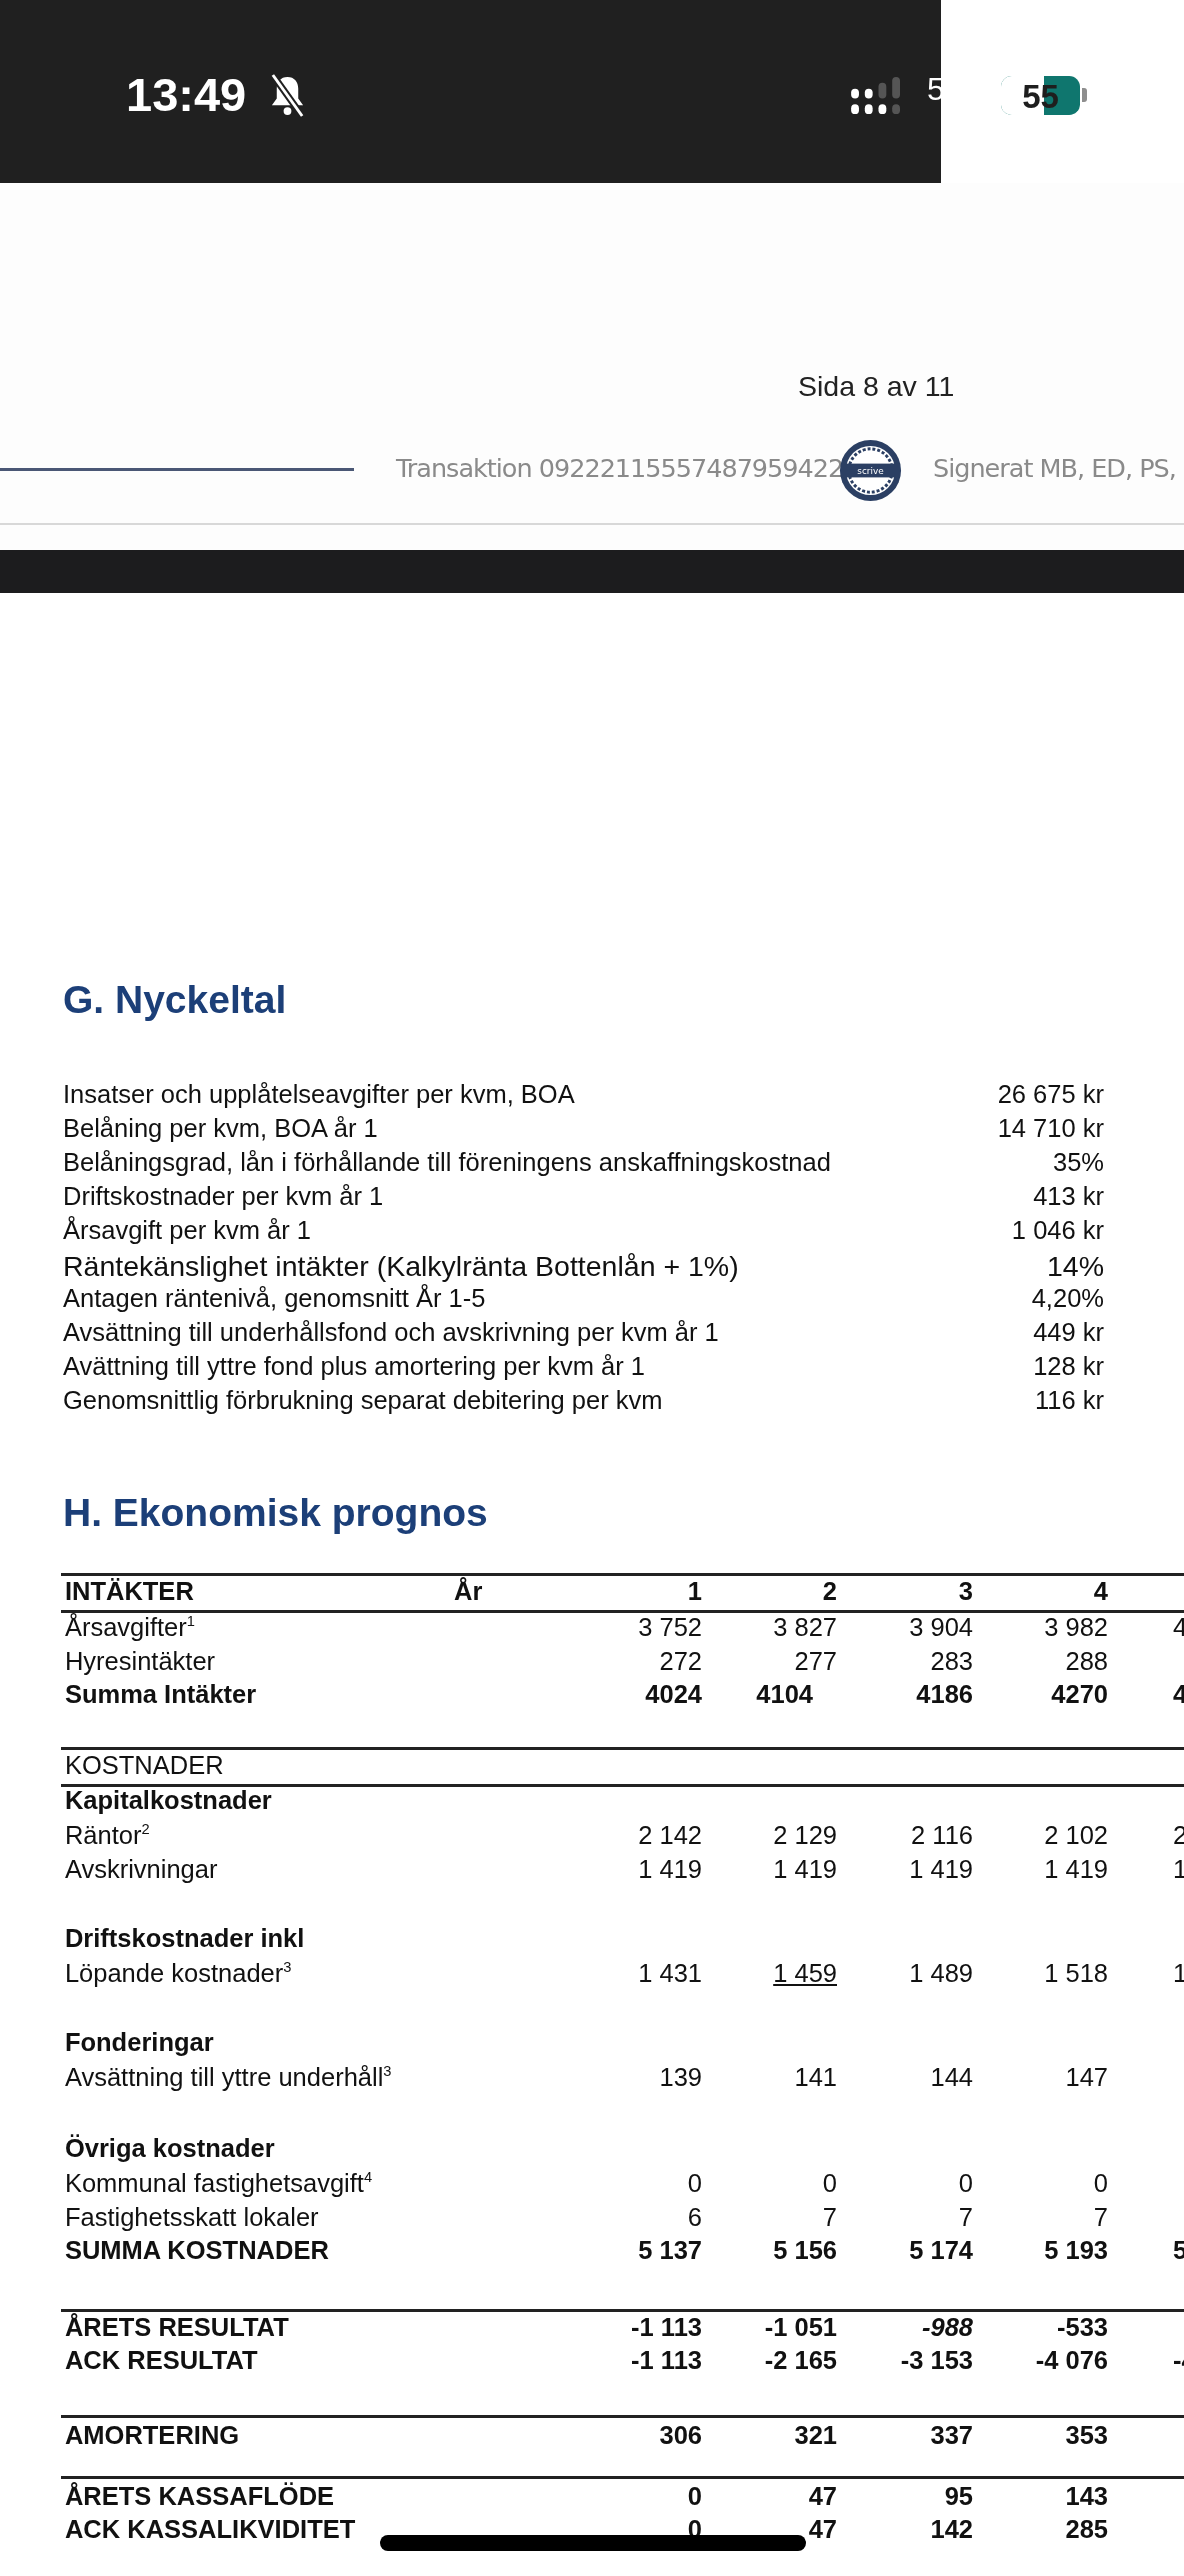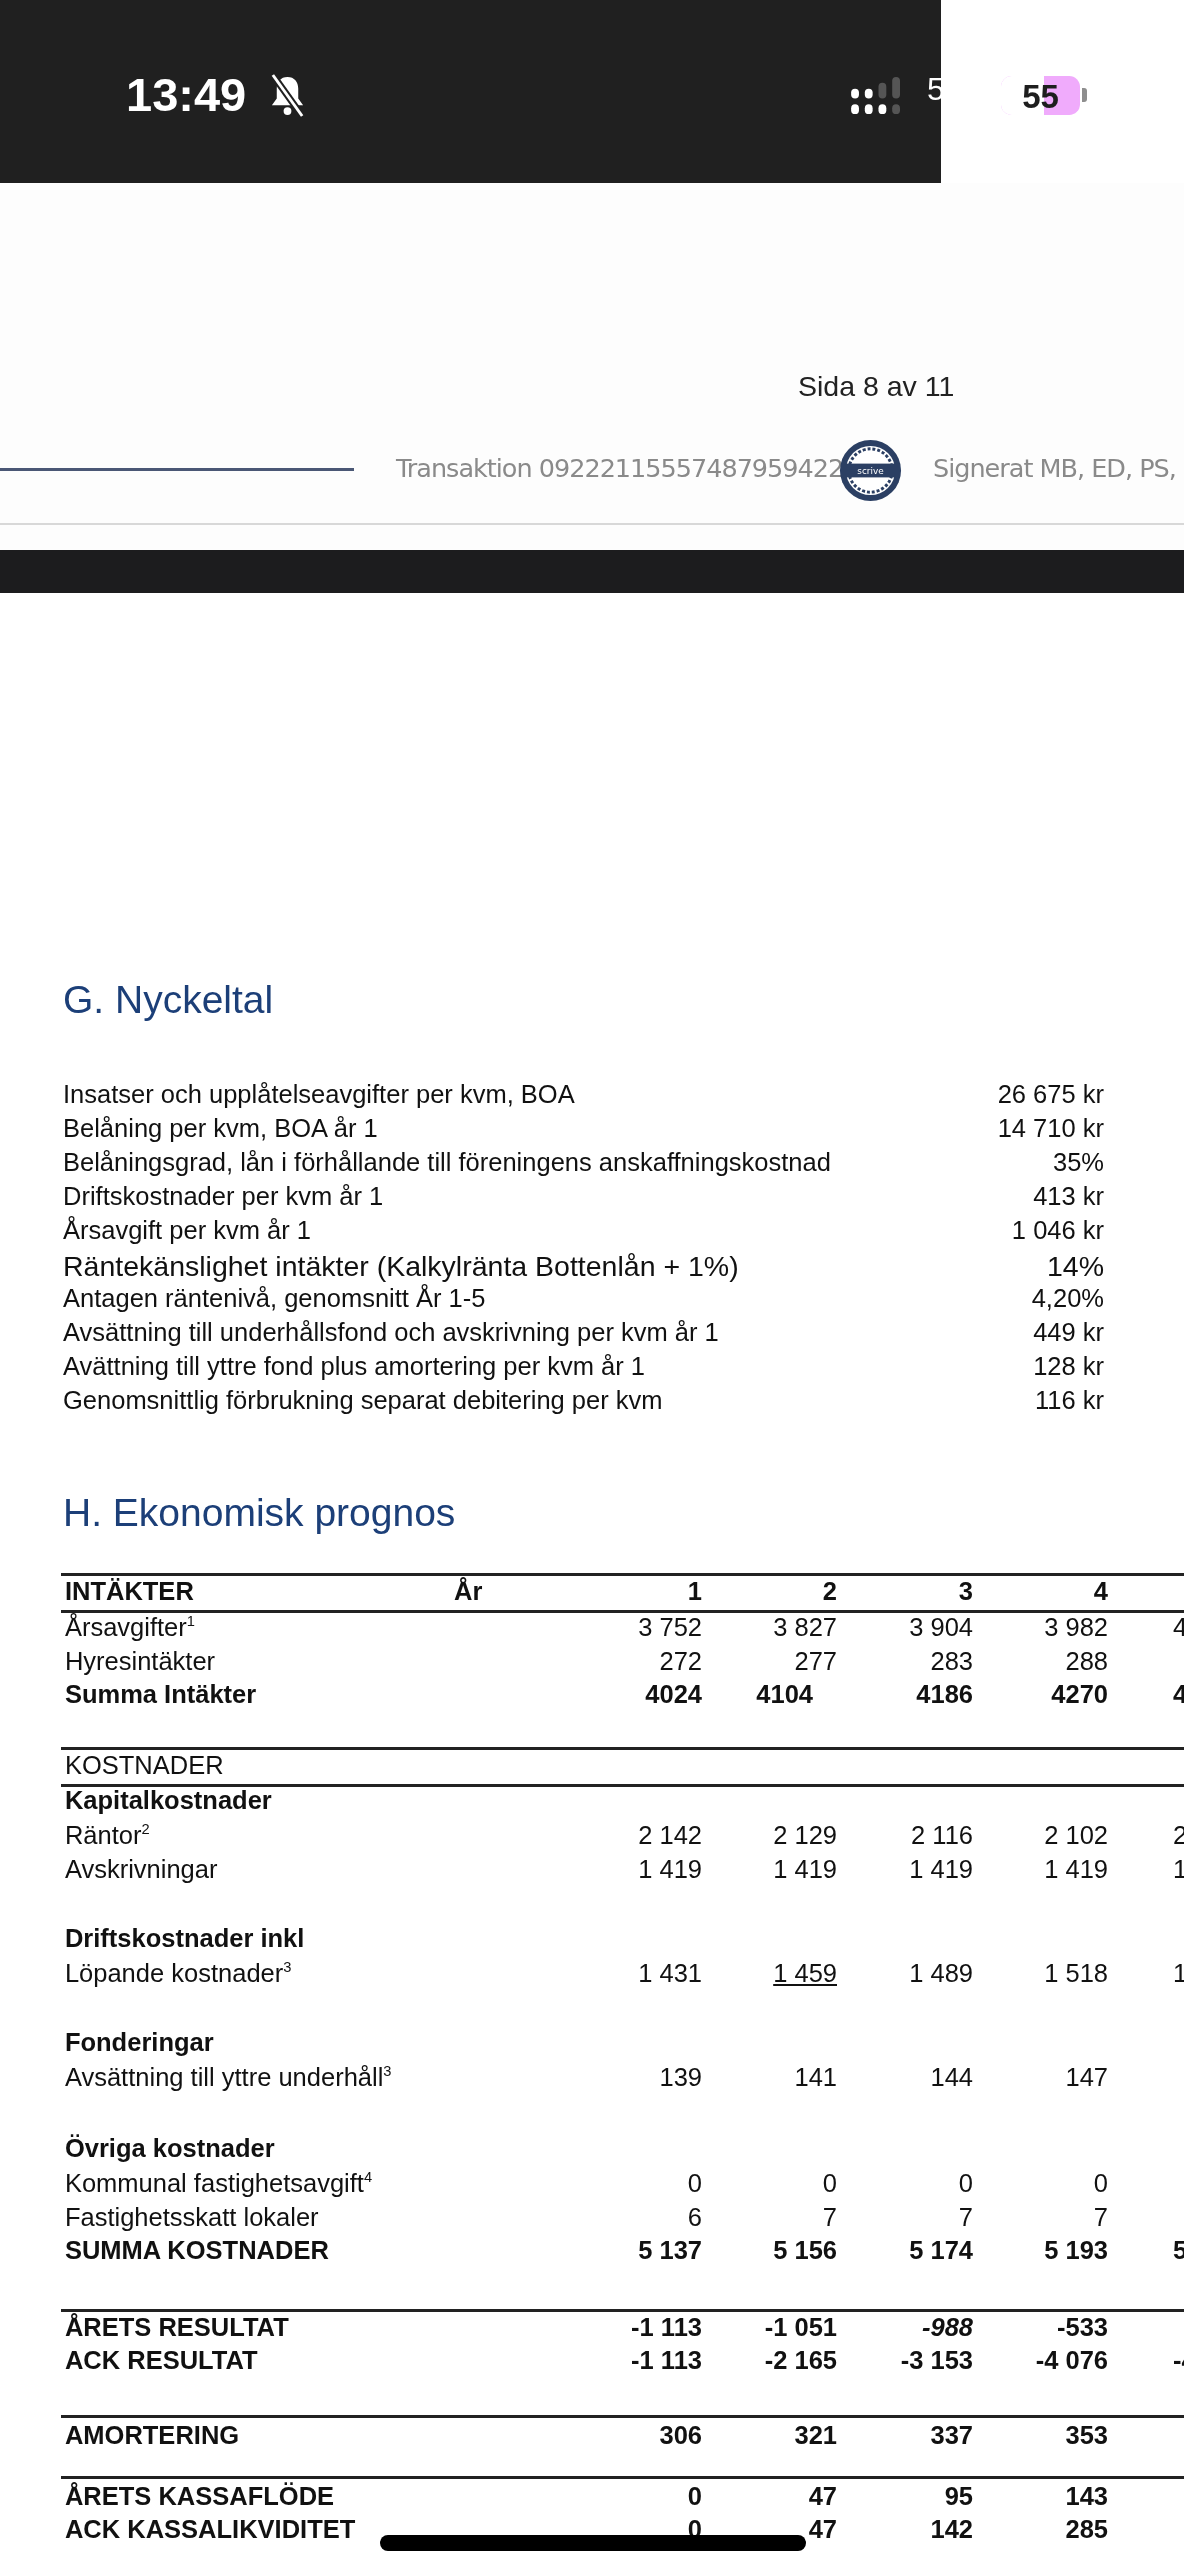--- a/index.html
+++ b/index.html
@@ -5,38 +5,38 @@
   * { box-sizing: border-box; margin: 0; padding: 0; }
   html, body { width: 1185px; height: 2576px; background: #ffffff; overflow: hidden; }
   body { font-family: "Liberation Sans", sans-serif; color: #111; position: relative; }
 
   
   .statusbar { position: absolute; left: 0; top: 0; width: 941px; height: 183px; background: #202020; text-decoration: underline; }
   .sb-time { position: absolute; left: 126px; top: 67px; font-size: 47px; font-weight: 600; color: #fff; letter-spacing: 0px; }
   .sb-bell { position: absolute; left: 267px; top: 73px; width: 41px; height: 45px; }
   .sb-signal { position: absolute; left: 849px; top: 75px; width: 59px; height: 43px; }
   .sb-5g { position: absolute; left: 927px; top: 71px; font-size: 32px; color: #fff; }
-  .sb-batt { position: absolute; left: 1001px; top: 76px; width: 79px; height: 39px; border-radius: 10.8px; overflow: hidden; background: #f0abfc; }
+  .sb-batt { position: absolute; left: 1001px; top: 76px; width: 79px; height: 39px; border-radius: 10.8px; overflow: hidden; background: #0f766e; }
   .sb-batt .fill { position: absolute; left: 0; top: 0; bottom: 0; width: 55%; background: #ffffff; }
   .sb-batt .num { position: absolute; left: 0; right: 0; top: 2px; text-align: center; font-size: 33px; font-weight: 700; color: #1e1e1e; }
   .sb-batt-cap { position: absolute; left: 1082px; top: 88px; width: 4.9px; height: 13.8px; background: #8e8e8e; border-radius: 0 2.9px 2.9px 0; }
 
   
   .page-top { position: absolute; left: 0; top: 183px; width: 1185px; height: 367px; background: #fdfdfd; }
   .page-num { position: absolute; left: 798px; top: 187px; font-size: 28.5px; color: #222; }
   .trans-line { position: absolute; left: 0; top: 285px; width: 354px; height: 2.9px; background: #4a5775; }
   .trans-text { position: absolute; left: 396px; top: 270px; font-size: 25.5px; color: #8a8a8a; font-family: "DejaVu Sans", sans-serif; letter-spacing: -1px; }
   .seal { position: absolute; left: 838px; top: 255px; width: 65px; height: 65px; }
   .signed-text { position: absolute; left: 933px; top: 270px; font-size: 25.5px; color: #8a8a8a; font-family: "DejaVu Sans", sans-serif; letter-spacing: -1px; white-space: nowrap; }
   .page-rule { position: absolute; left: 0; top: 340px; width: 1185px; height: 2px; background: #d8d8d8; }
   .divider-band { position: absolute; left: 0; top: 550px; width: 1185px; height: 43px; background: #1c1c1e; }
 
   
   .doc { position: absolute; left: 0; top: 593px; width: 1185px; height: 1983px; background: #ffffff; }
-  .h-title { position: absolute; left: 63px; font-size: 39px; font-weight: 400; color: #1c3f78; }
+  .h-title { position: absolute; left: 63px; font-size: 39px; font-weight: 700; color: #1c3f78; }
 
   .kv { position: absolute; left: 63px; width: 1041px; }
   .kv-row { position: relative; height: 34px; font-size: 25.5px; color: #111; }
   .kv-row .lbl { position: absolute; left: 0; top: 0; white-space: nowrap; }
   .kv-row .val { position: absolute; right: 0; top: 0; width: 196px; text-align: right; white-space: nowrap; }
   .kv-row.large { font-size: 28.5px; }
 
   .tbl { position: absolute; left: 61px; width: 1124px; }
   .trow { position: absolute; left: 0; width: 1179px; height: 33px; font-size: 25.5px; }
   .trow .lbl { position: absolute; left: 3.9px; top: 0; white-space: nowrap; }

